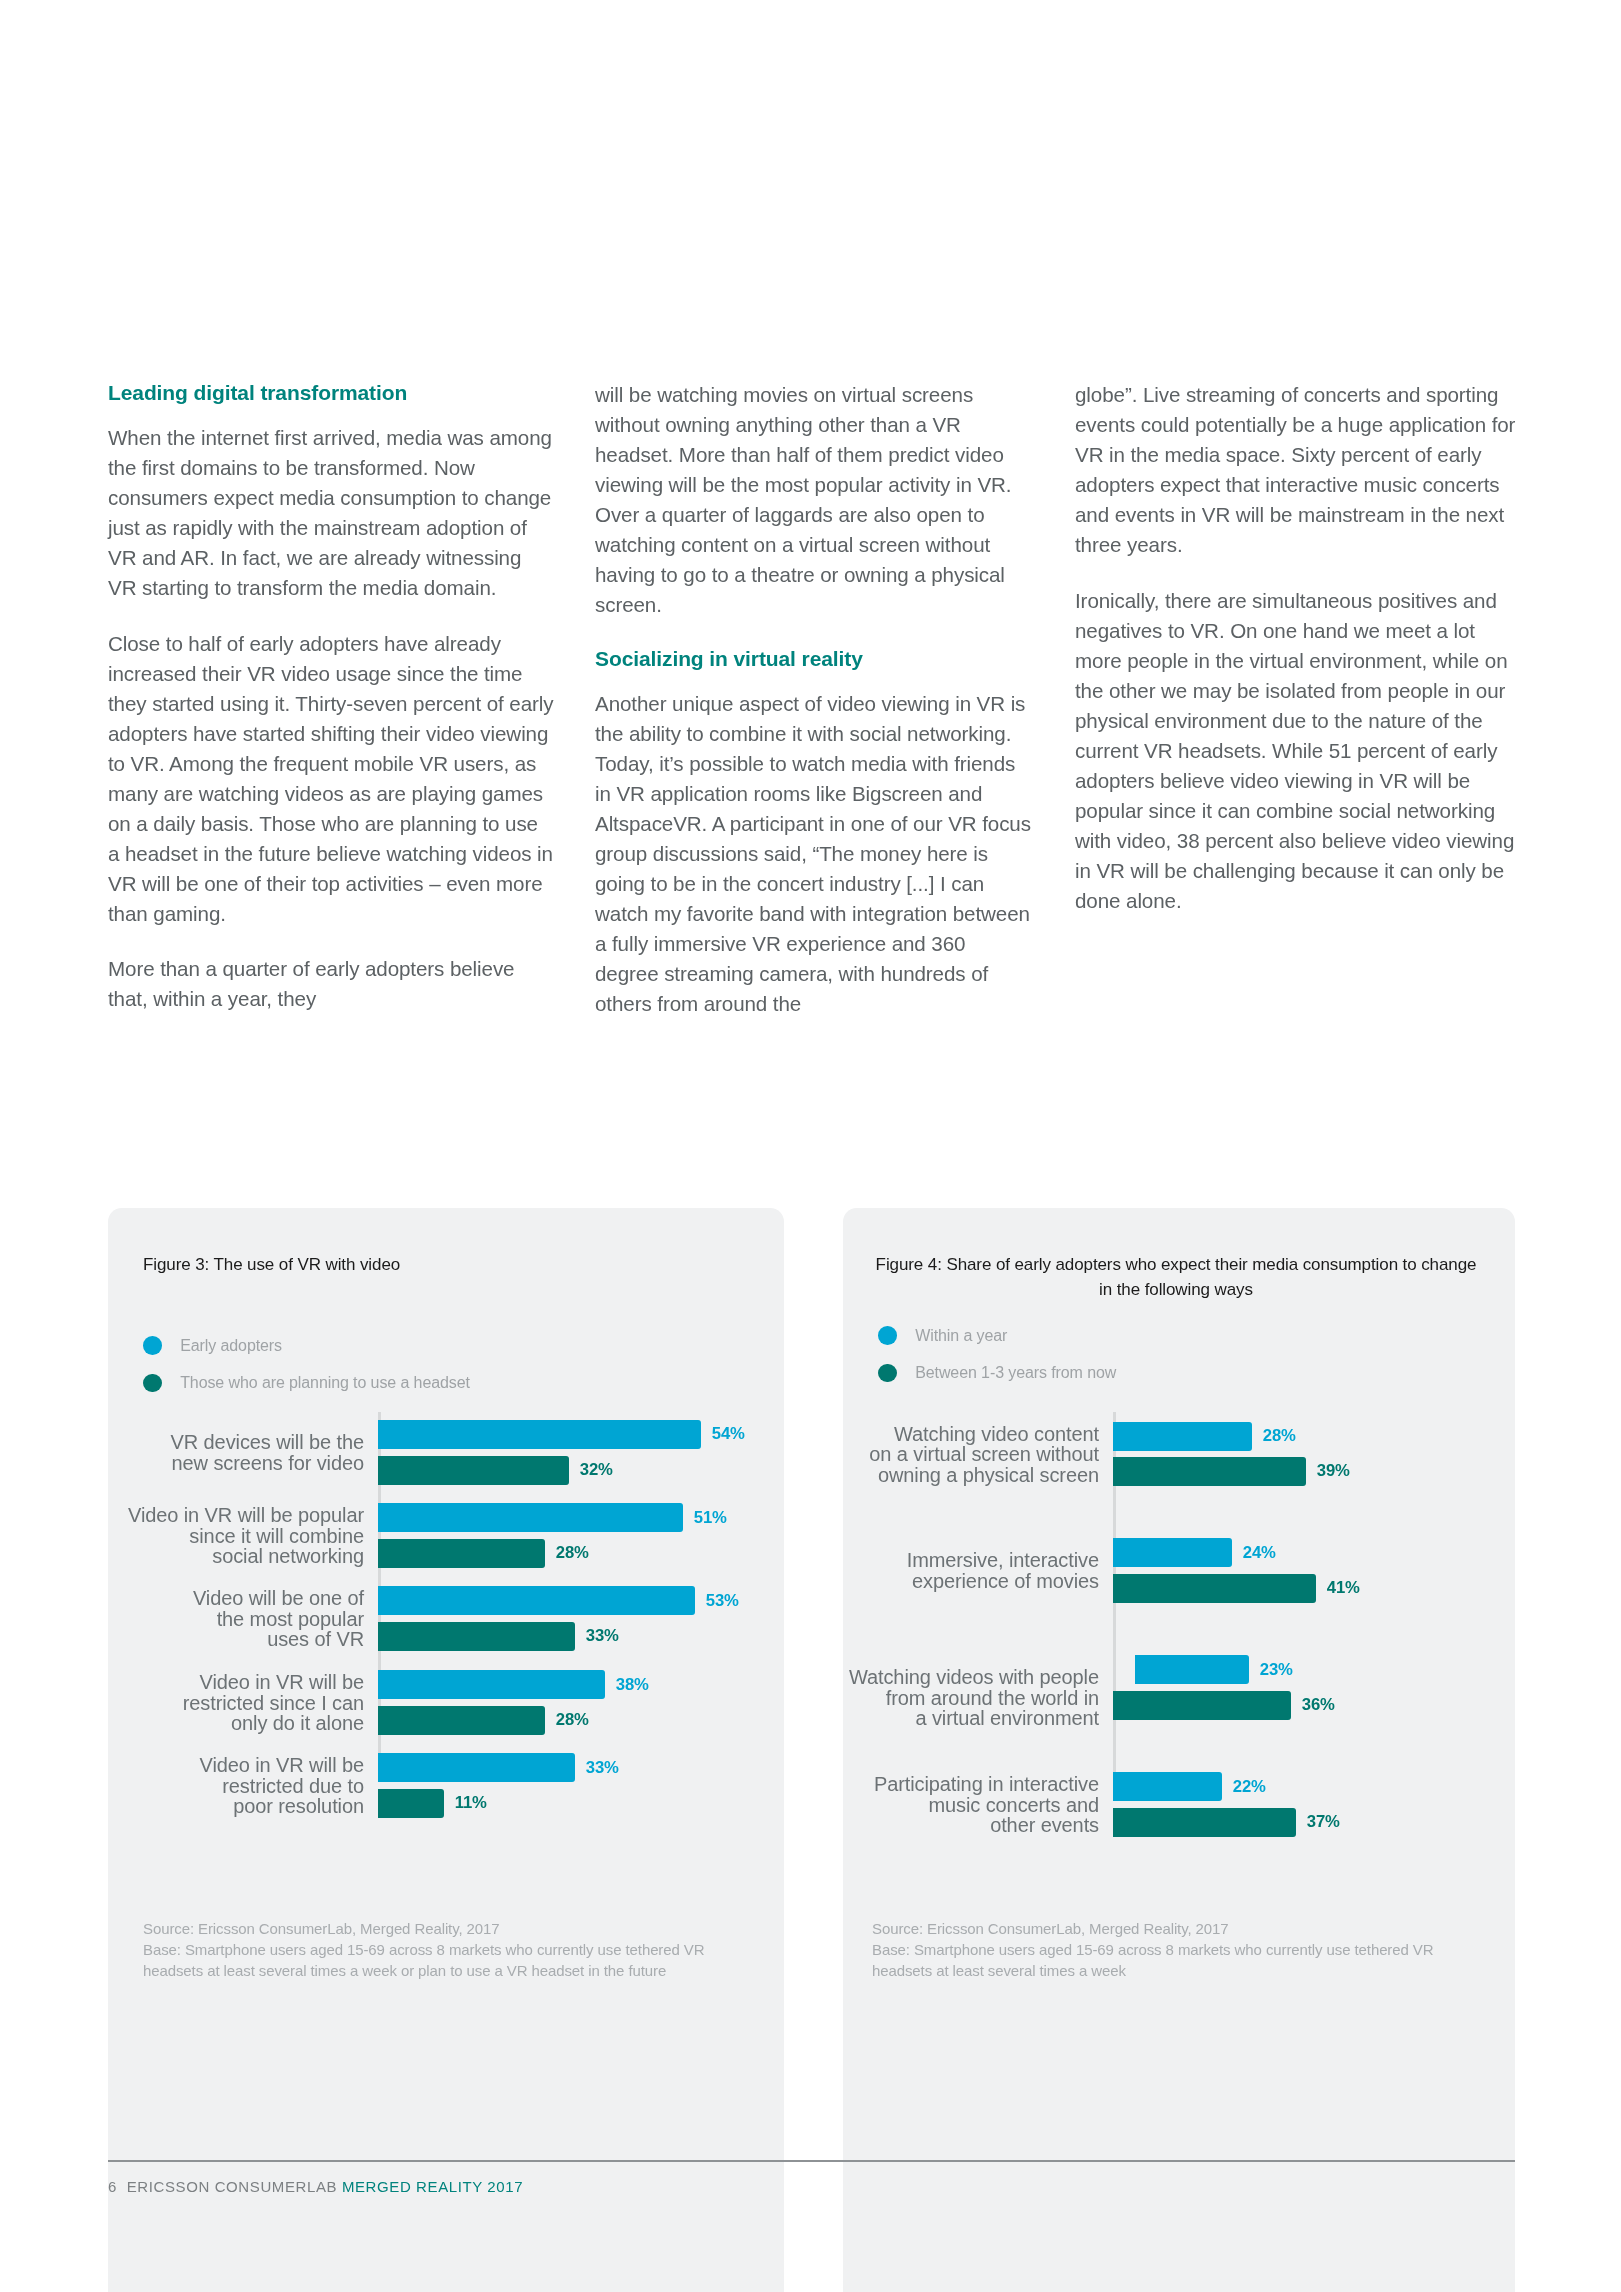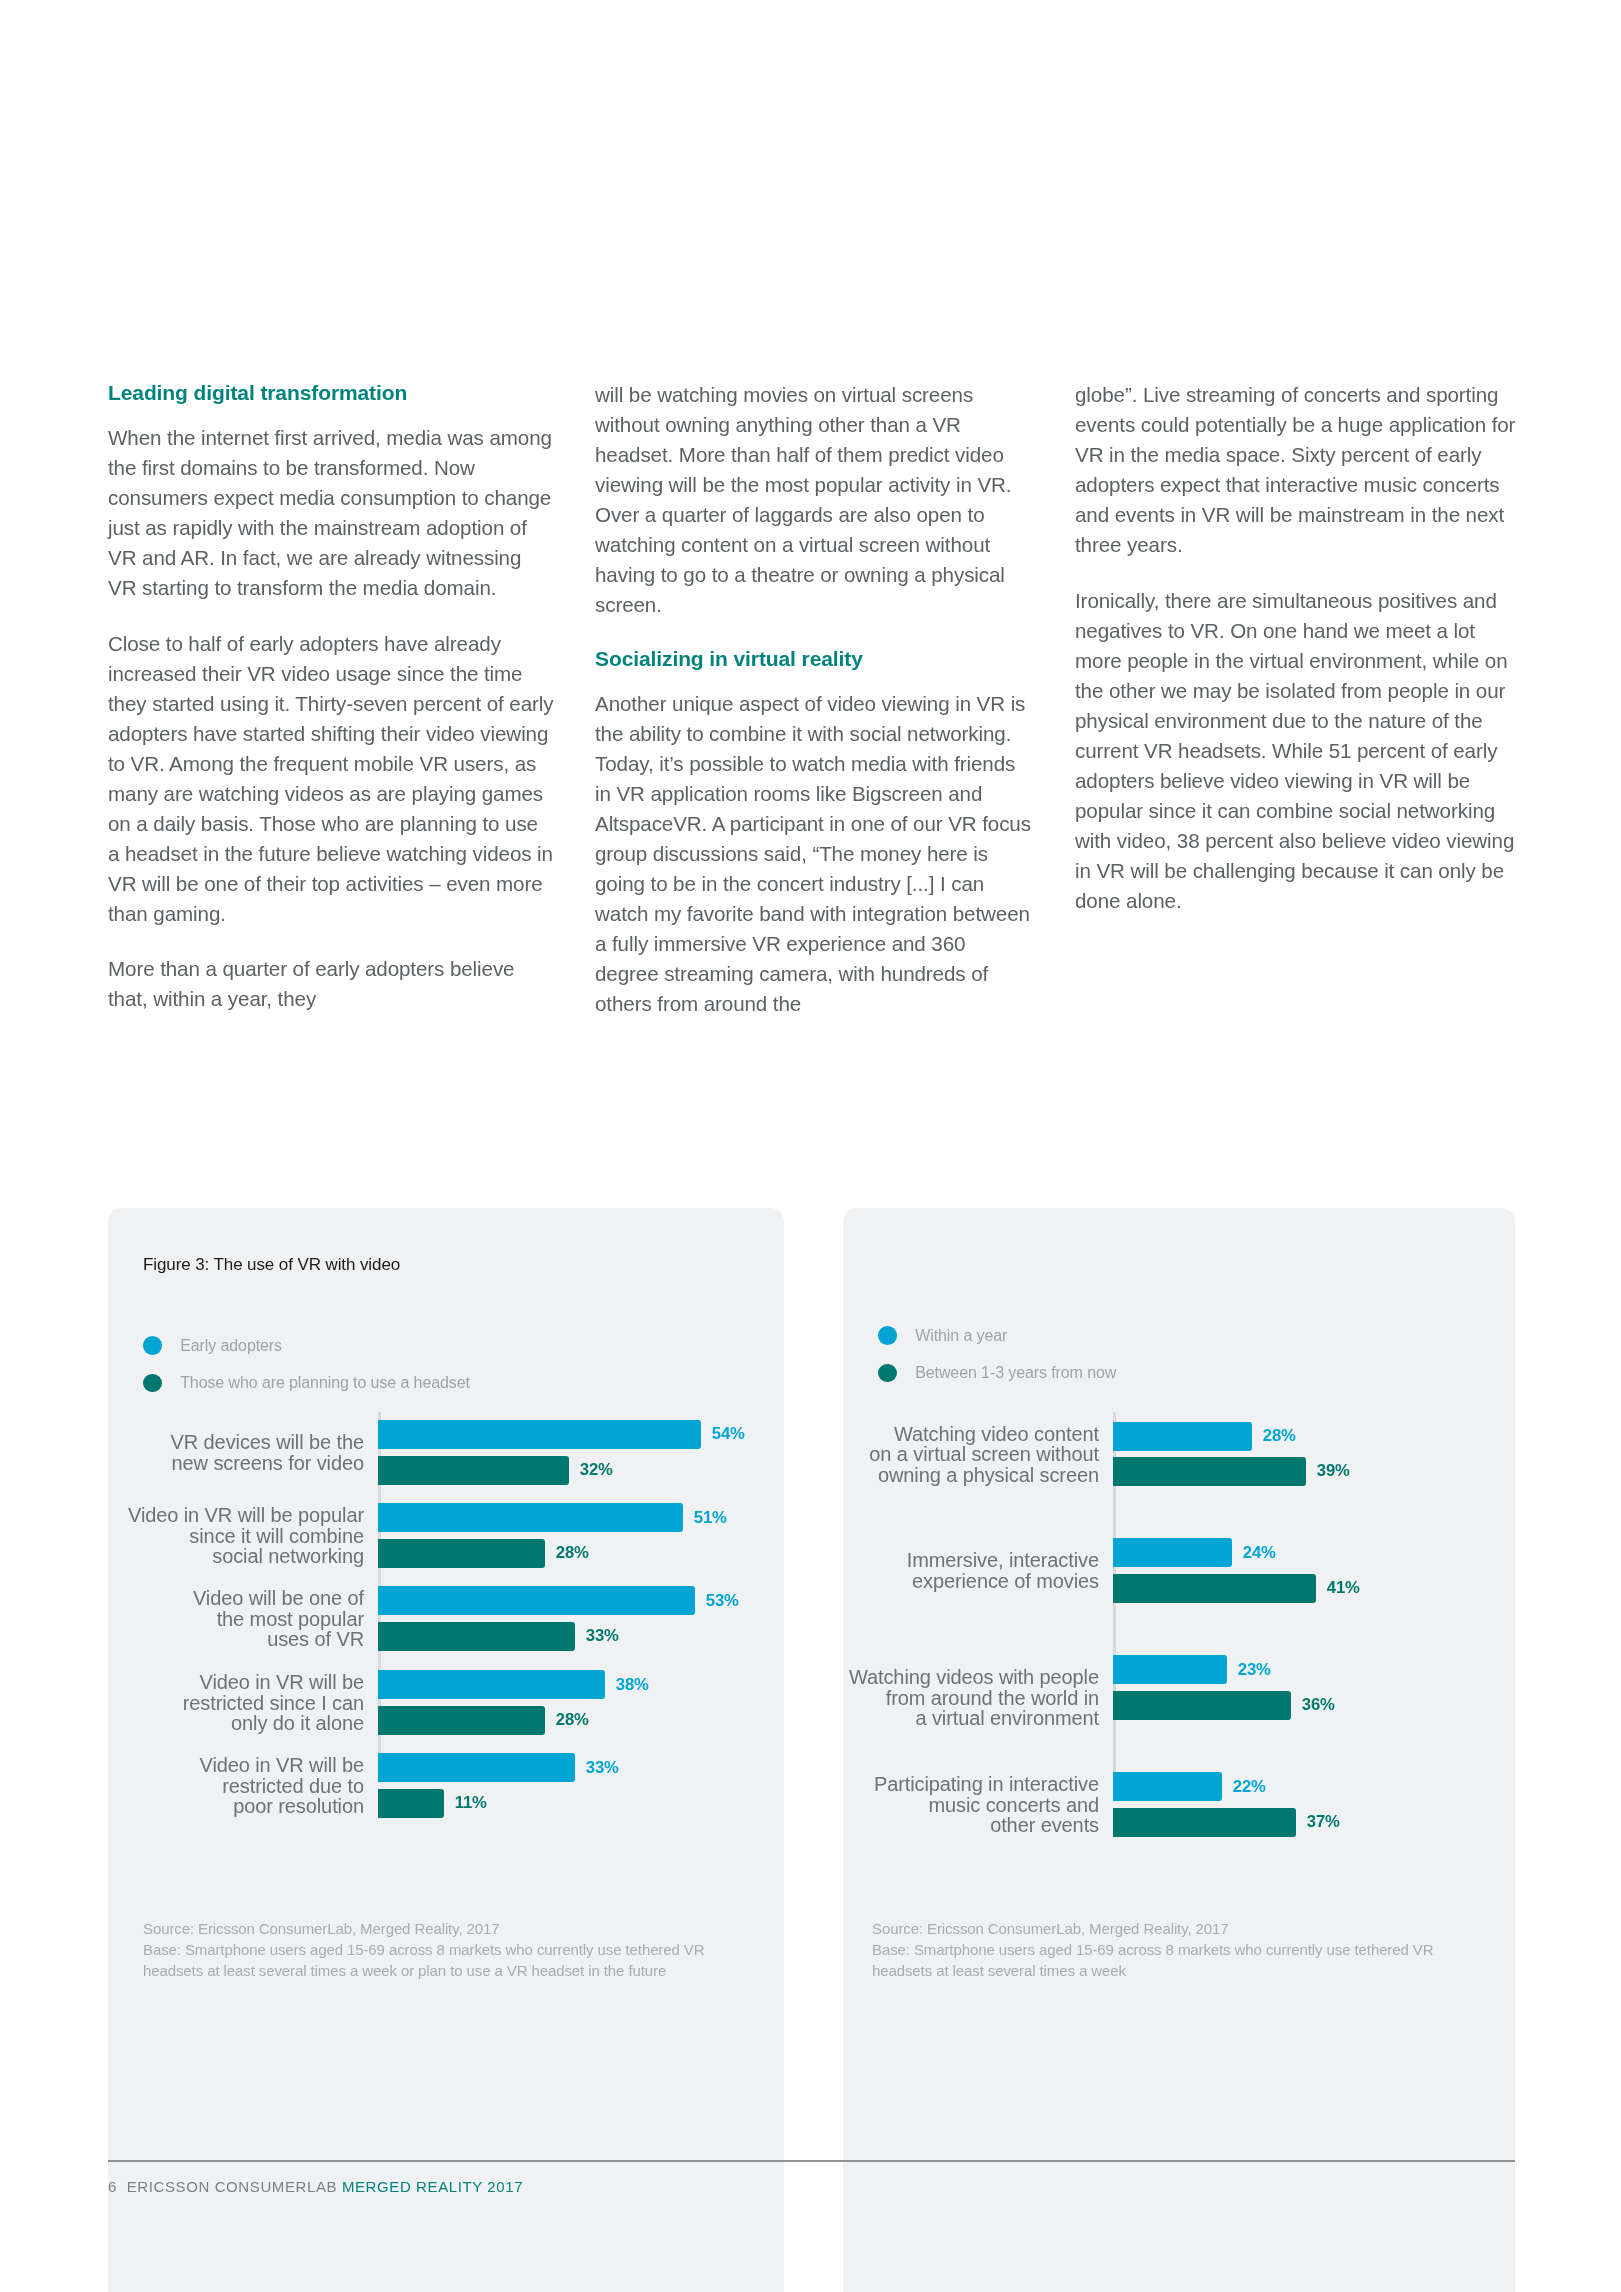--- a/index.html
+++ b/index.html
@@ -225,20 +225,21 @@
         </div>
       </div>
 
     <div class="source">
       <div>Source: Ericsson ConsumerLab, Merged Reality, 2017</div>
       <div>Base: Smartphone users aged 15-69 across 8 markets  who currently use tethered VR headsets at least several times a week or plan to use a VR headset in the future</div>
     </div>
   </div>
 
   <div class="card" id="card-fig4">
+    <div class="fig-title">Figure 4: Share of early adopters who expect their media consumption to change in the following ways</div>
 
     <div class="legend">
       <div class="legend-row">
         <span class="legend-dot" style="background:#00A5D3"></span>
         <span class="legend-label">Within a year</span>
       </div>
       <div class="legend-row">
         <span class="legend-dot" style="background:#00786F"></span>
         <span class="legend-label">Between 1-3 years from now</span>
       </div>
@@ -279,21 +280,21 @@
             </div>
           </div>
         </div>
         <div class="group" style="top: 243px;">
           <div class="cat-label" style="left: 0px; width: 256px; top: 12px;">
             <div>Watching videos with people</div>
             <div>from around the world in</div>
             <div>a virtual environment</div>
           </div>
           <div class="bars" style="left: 270px;">
-            <div class="bar-row" style="margin-top: 0px;">
+            <div class="bar-row" style="margin-top: 0px; margin-left: 22px;">
               <div class="bar" style="width: 114px; height: 29px; background: rgb(0, 165, 211);"></div>
               <span class="bar-val" style="color: rgb(0, 165, 211);">23%</span>
             </div>
             <div class="bar-row" style="margin-top: 6.9px;">
               <div class="bar" style="width: 178px; height: 29px; background: rgb(0, 120, 111);"></div>
               <span class="bar-val" style="color: rgb(0, 120, 111);">36%</span>
             </div>
           </div>
         </div>
         <div class="group" style="top: 360px;">

